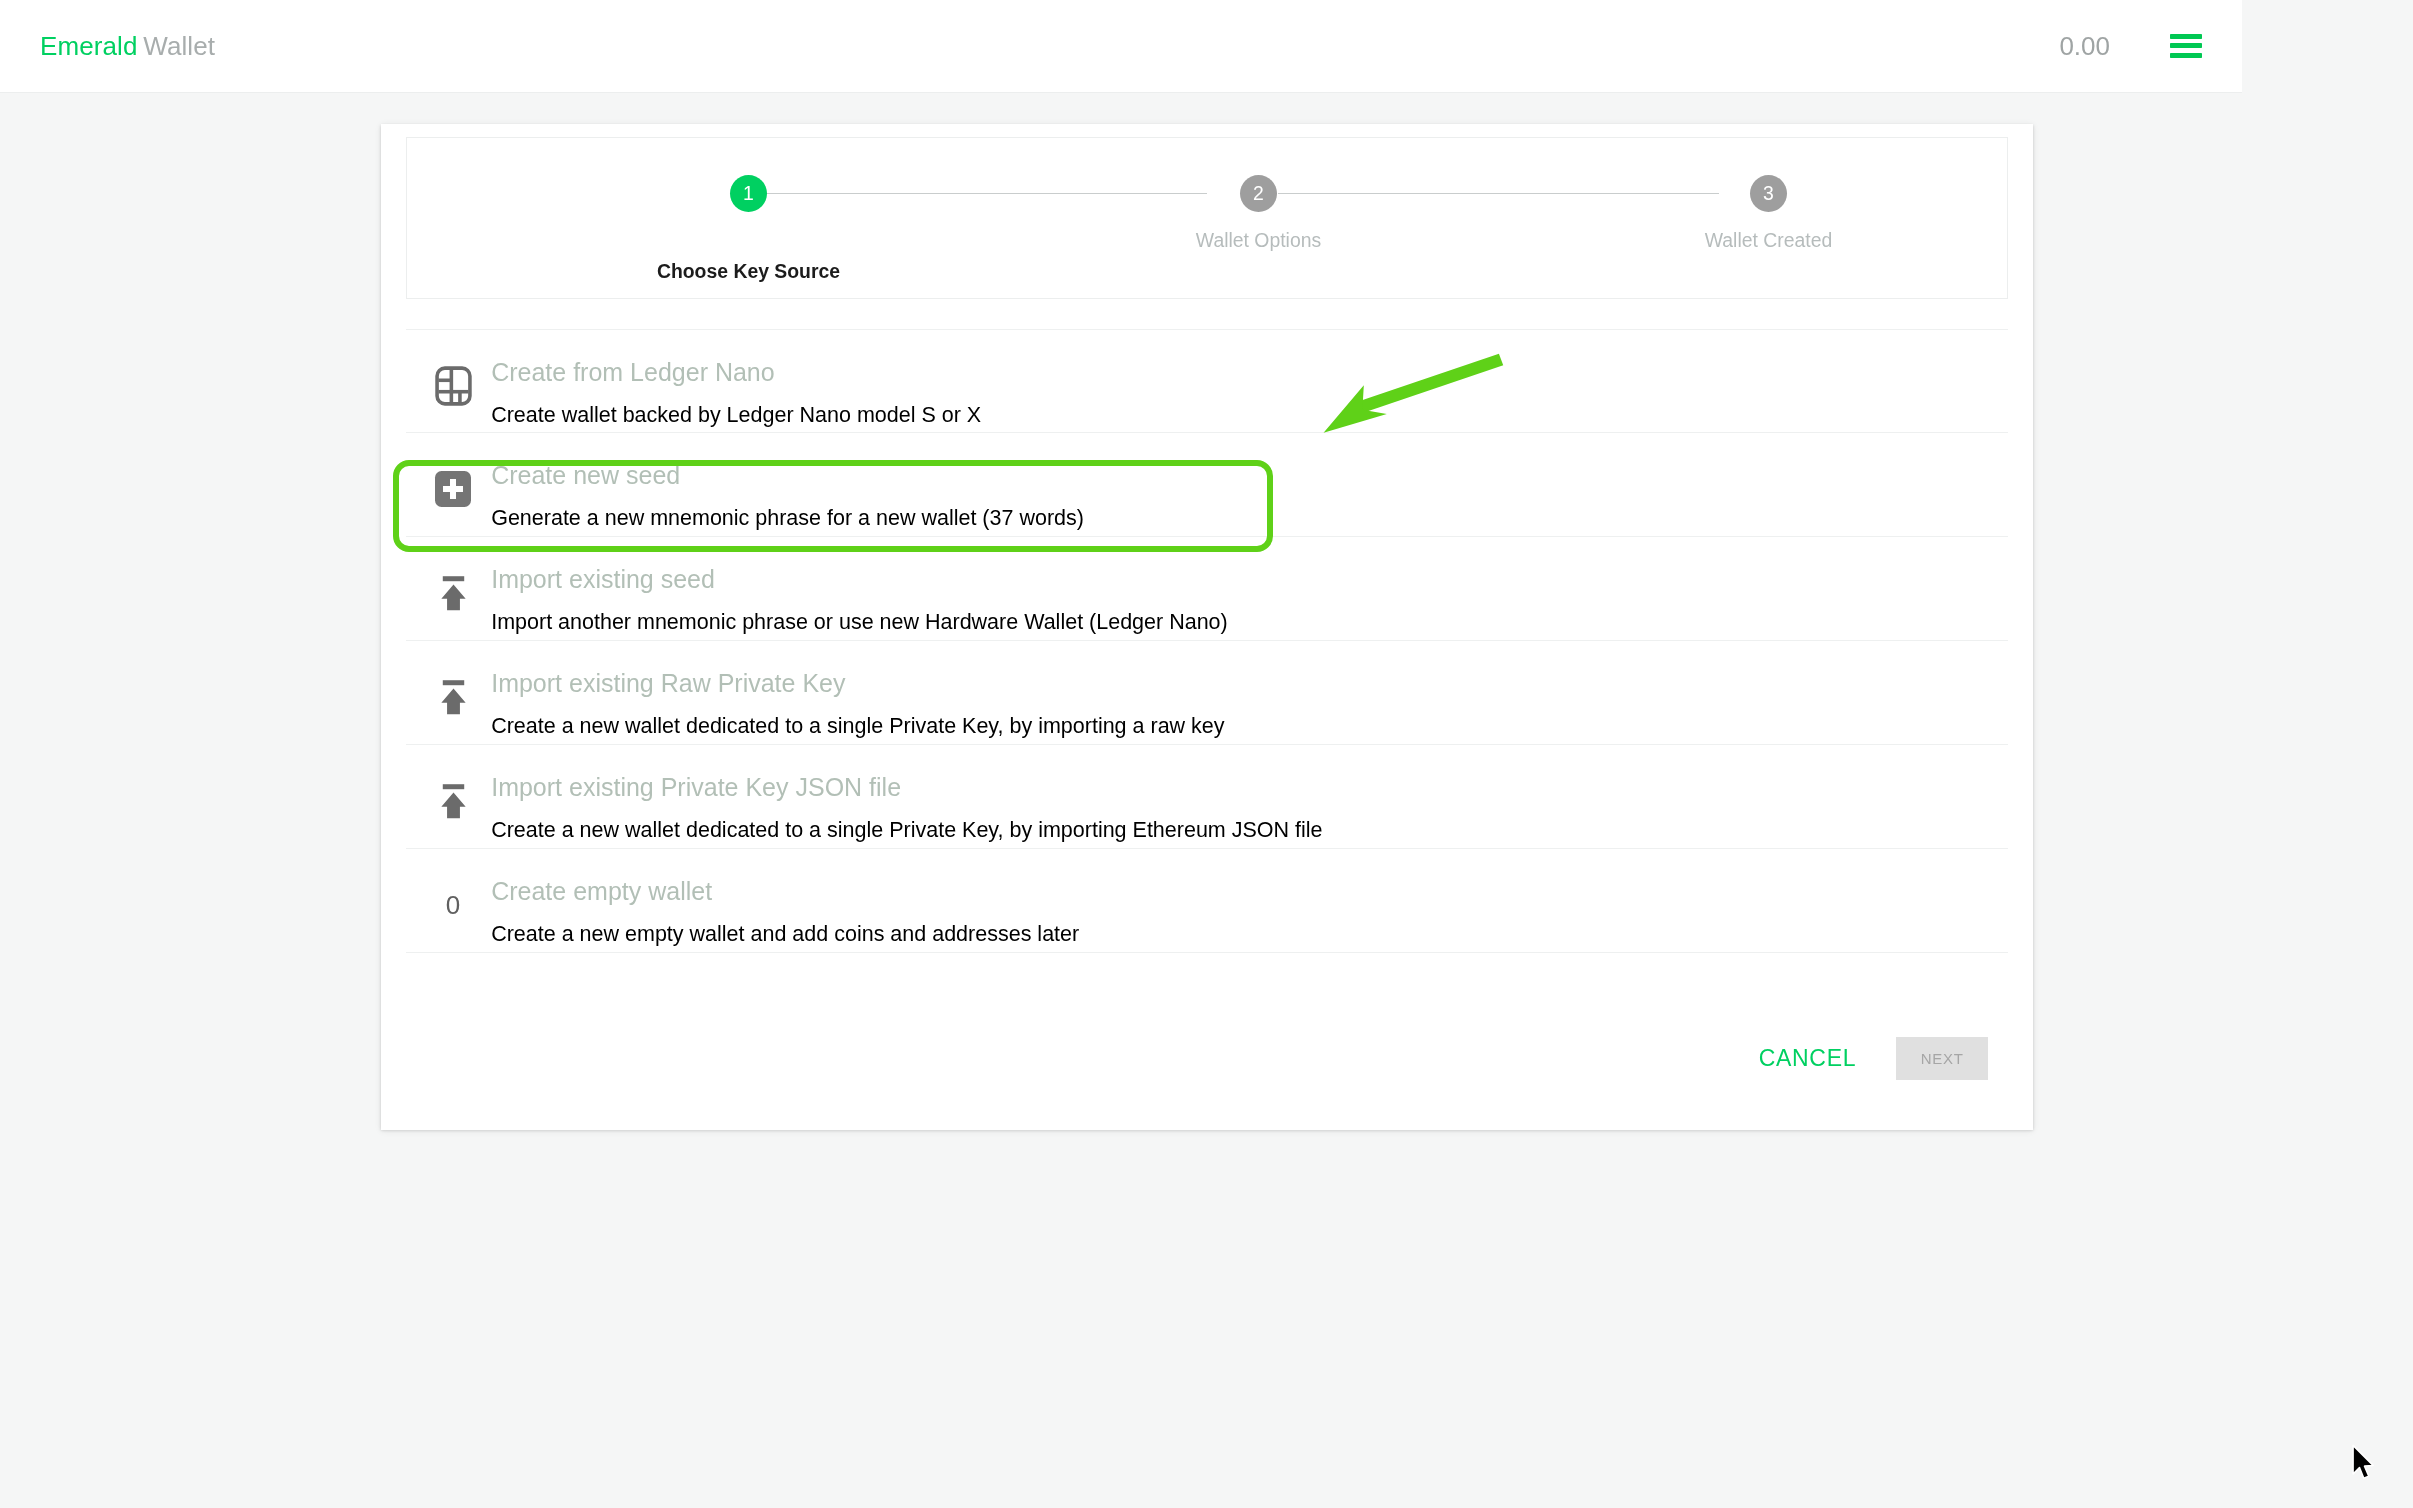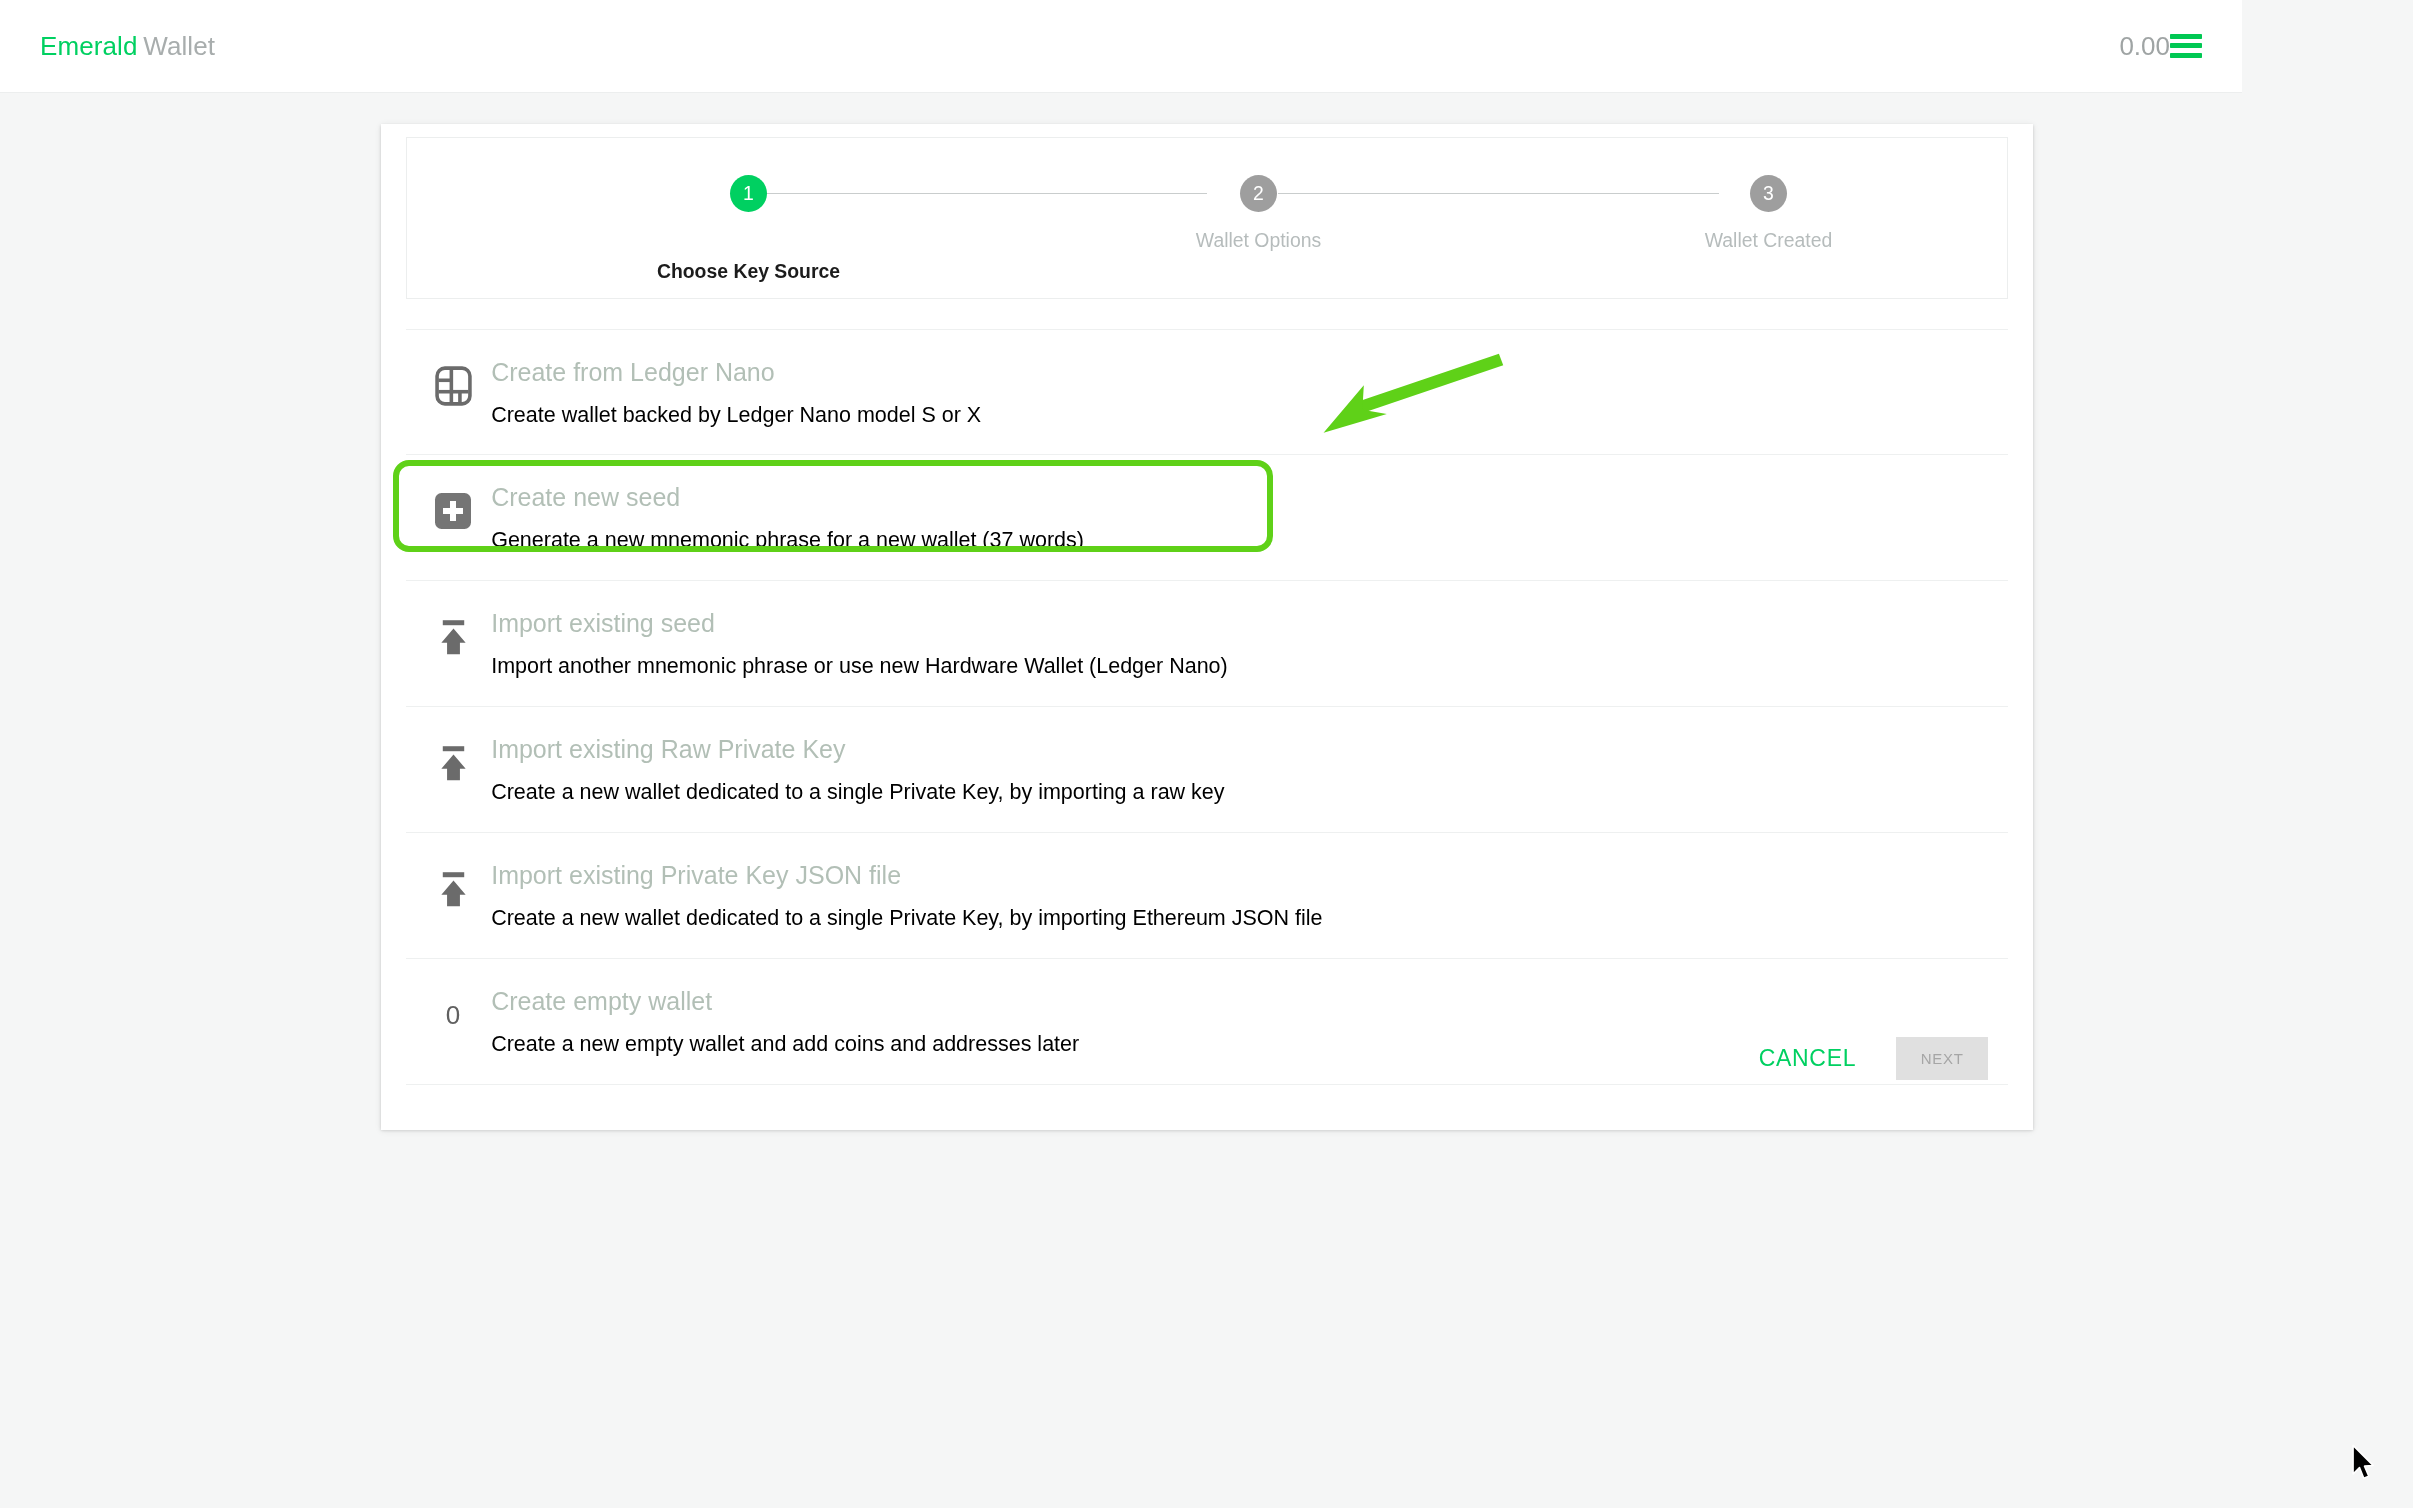--- a/index.html
+++ b/index.html
@@ -29,20 +29,21 @@
     font-size: 26px;
     letter-spacing: 0.1px;
     white-space: nowrap;
   }
   .brand .brand-em { color: #00d061; font-weight: 400; }
   .brand .brand-wl { color: #a8adad; font-weight: 400; padding-left: 5.7px; }
 
   .topbar-right {
     display: flex;
     align-items: center;
+    gap: 60px;
   }
   .balance {
     font-size: 26px;
     color: #9fa4a4;
     font-weight: 400;
     white-space: nowrap;
   }
   .hamburger {
     width: 32px;
     height: 24.4px;
@@ -122,21 +123,21 @@
   .options {
     position: absolute;
     left: 25px;
     top: 205px;
     width: 1602px;
   }
   .option {
     position: relative;
     display: flex;
     align-items: flex-start;
-    height: 126px;
+    height: 104px;
     border-bottom: 0.7px solid #eef0f0;
     padding-left: 16px;
     padding-top: 26px;
     cursor: pointer;
   }
   .option:first-child { border-top: 0.7px solid #eef0f0; }
 
   .opt-icon {
     width: 62px;
     min-width: 62px;

